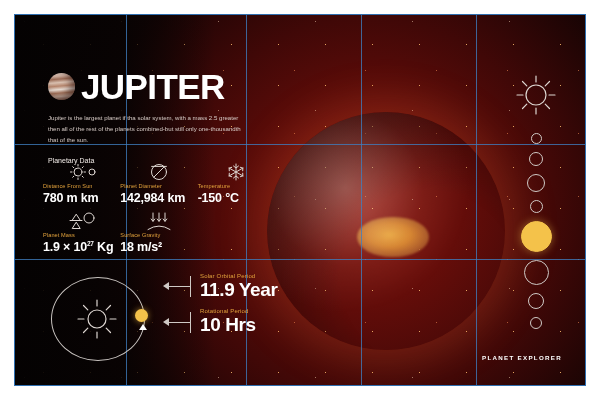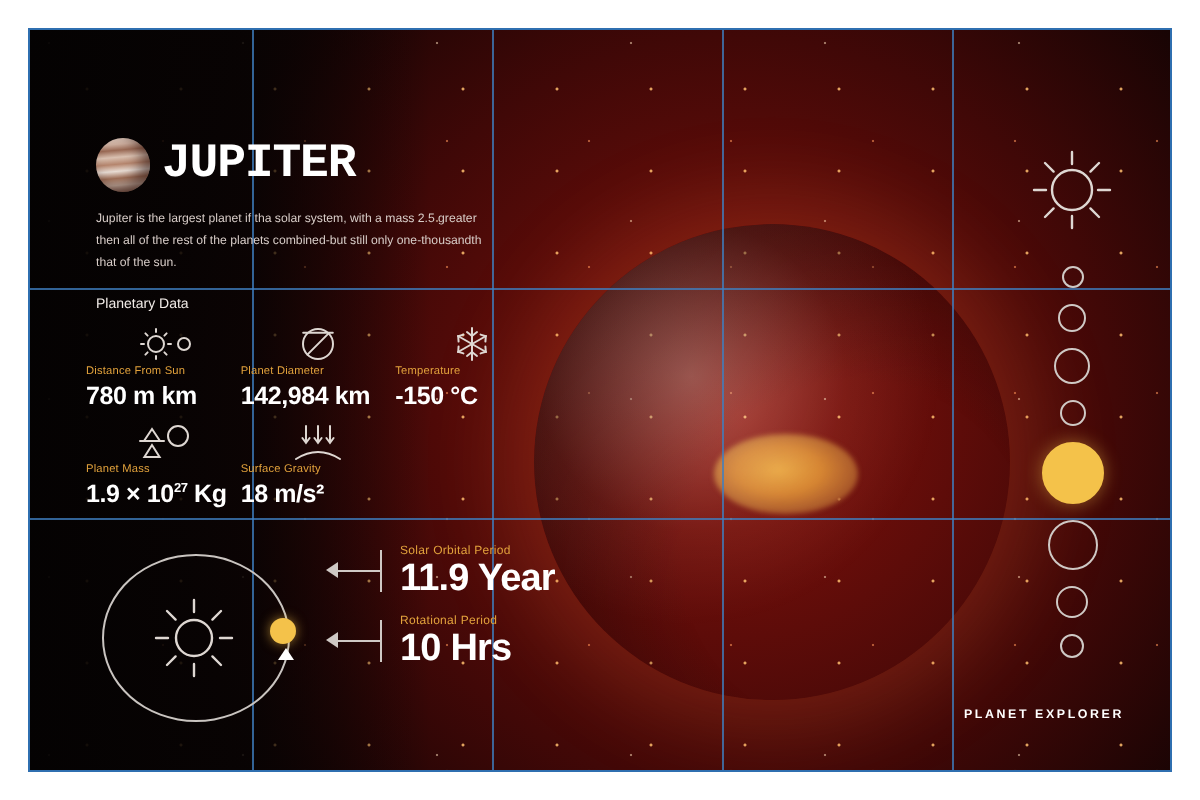--- a/index.html
+++ b/index.html
@@ -114,26 +114,25 @@
   .title-row { display: flex; align-items: center; gap: 6px; }
   .mini-jupiter {
     width: 27px; height: 27px; border-radius: 50%;
     background: linear-gradient(175deg,
       #e6d4c8 0%, #cfb0a0 14%, #9a6a55 24%, #d9c0b0 36%,
       #b5856d 48%, #eaded5 60%, #a9785f 72%, #d5bcac 84%, #8e6250 100%);
     box-shadow: inset -4px -3px 7px rgba(30,8,5,0.55);
     flex: none;
   }
   #title {
-    font-size: 24px;
+    font-size: 35px;
     font-weight: bold;
     color: #ffffff;
     letter-spacing: -0.6px;
     line-height: 1;
-    font-family: Liberation Mono, monospace;
   }
   #desc {
     margin-top: 9px;
     font-size: 6.1px;
     line-height: 1.78;
     color: #d8cdc8;
     width: 203px;
   }
   #section-label {
     margin-top: 11px;
@@ -190,21 +189,21 @@
   #orbit .tri {
     position: absolute; left: 96px; top: 53px;
     width: 0; height: 0;
     border-left: 4px solid transparent;
     border-right: 4px solid transparent;
     border-bottom: 6px solid #ffffff;
   }
 
   
   #periods { position: absolute; left: 148px; top: 258px; }
-  .period { display: flex; align-items: flex-start; margin-bottom: 8px; }
+  .period { display: flex; align-items: flex-end; margin-bottom: 8px; }
   .period .arrow {
     width: 30px; height: 26px; position: relative; flex: none;
   }
   .period .arrow .ln {
     position: absolute; left: 2px; top: 12px; width: 26px; height: 1px; background: #cfc9c5;
   }
   .period .arrow .hd {
     position: absolute; left: 0px; top: 8px;
     width: 0; height: 0;
     border-top: 4.5px solid transparent;

